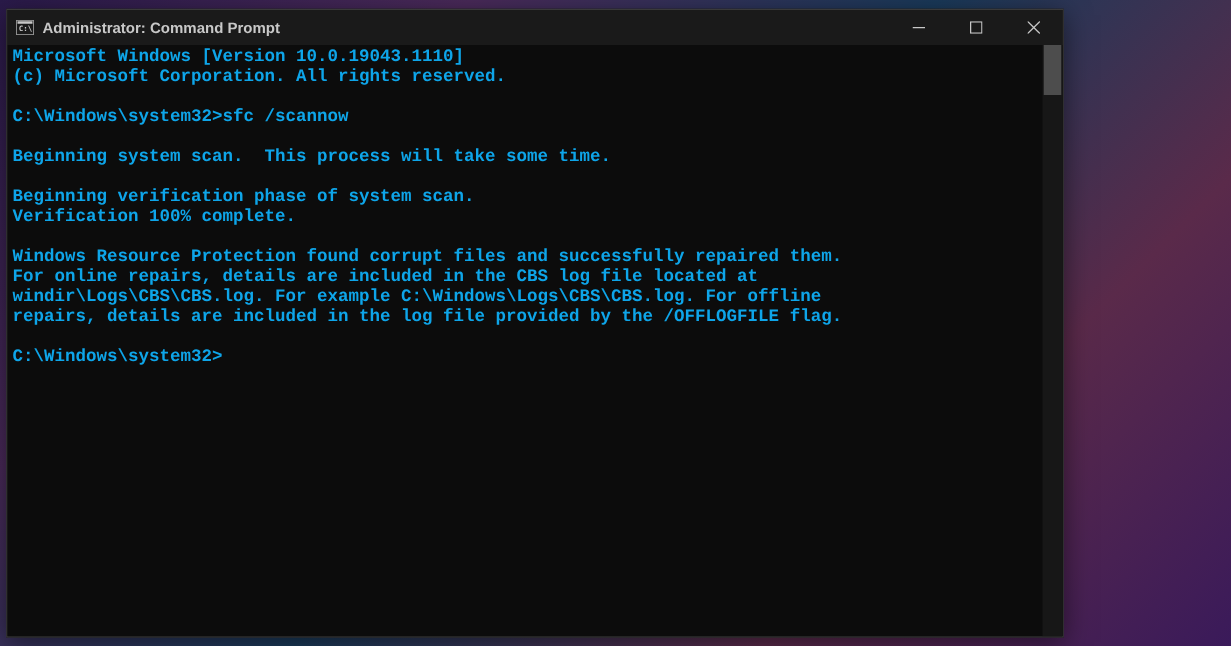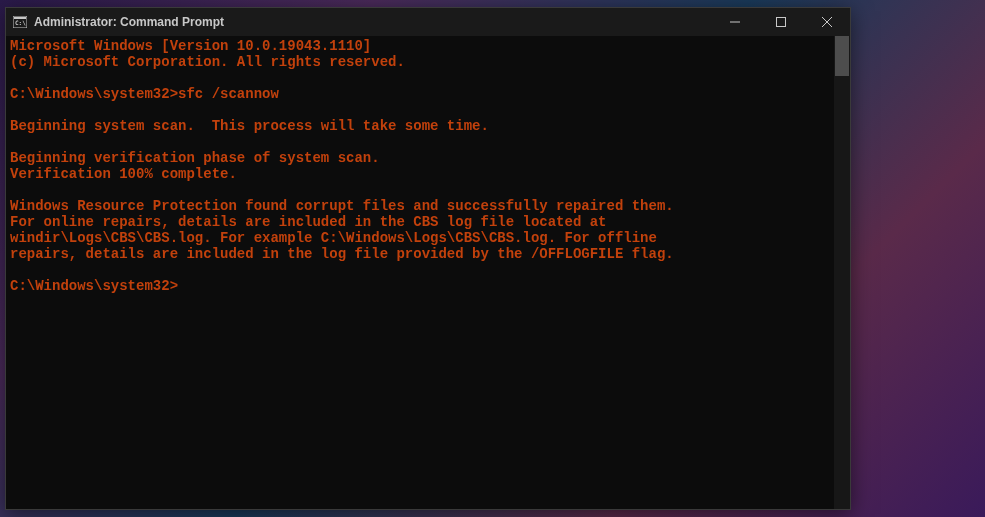--- a/index.html
+++ b/index.html
@@ -77,21 +77,21 @@
       position: relative;
       display: flex;
       overflow: hidden;
     }
     .terminal-content {
       flex: 1;
       padding: 2px 4px;
       font-family: Consolas, "Courier New", monospace;
       font-size: 14px;
       line-height: 16px;
-      color: #c2410c;
+      color: #0ea5e9;
       white-space: pre-wrap;
       overflow: hidden;
     }
     .terminal-line {
       display: block;
     }
     .scrollbar {
       width: 16px;
       background: #171717;
       position: relative;

